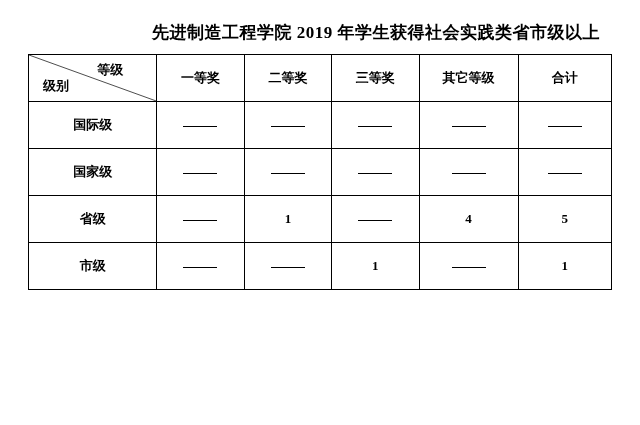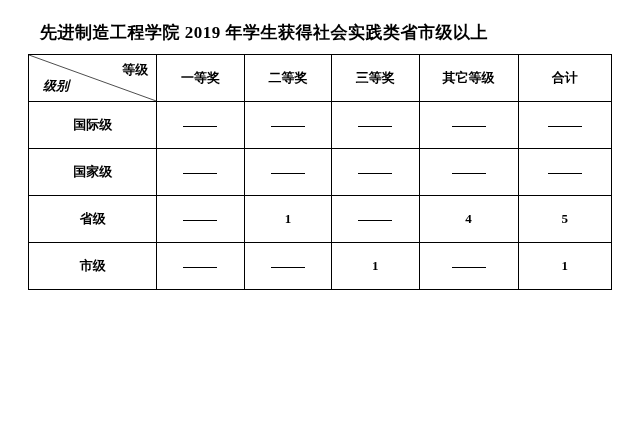--- a/index.html
+++ b/index.html
@@ -15,21 +15,21 @@
     overflow: hidden;
   }
   .page {
     position: relative;
     width: 640px;
     height: 425px;
     box-sizing: border-box;
     padding: 0;
   }
   .title {
-    text-align: left;
+    text-align: right;
     font-weight: bold;
     font-size: 17px;
     line-height: 30px;
     padding: 18px 40px 6px 40px;
     letter-spacing: 0.5px;
   }
   .table-wrap {
     padding: 0 28px;
   }
   table.data {
@@ -54,32 +54,31 @@
   }
   .corner-svg {
     position: absolute;
     left: 0;
     top: 0;
     width: 100%;
     height: 100%;
   }
   .corner-top {
     position: absolute;
-    right: 8px;
+    right: 33px;
     top: 6px;
     font-size: 13px;
     font-weight: bold;
   }
   .corner-bottom {
     position: absolute;
     left: 14px;
     bottom: 6px;
     font-size: 13px;
     font-weight: bold;
-    font-style: italic;
   }
   td.head {
     height: 66px;
   }
   .dash {
     display: inline-block;
     width: 34px;
     border-top: 1.5px solid #000;
     vertical-align: middle;
     height: 0;

